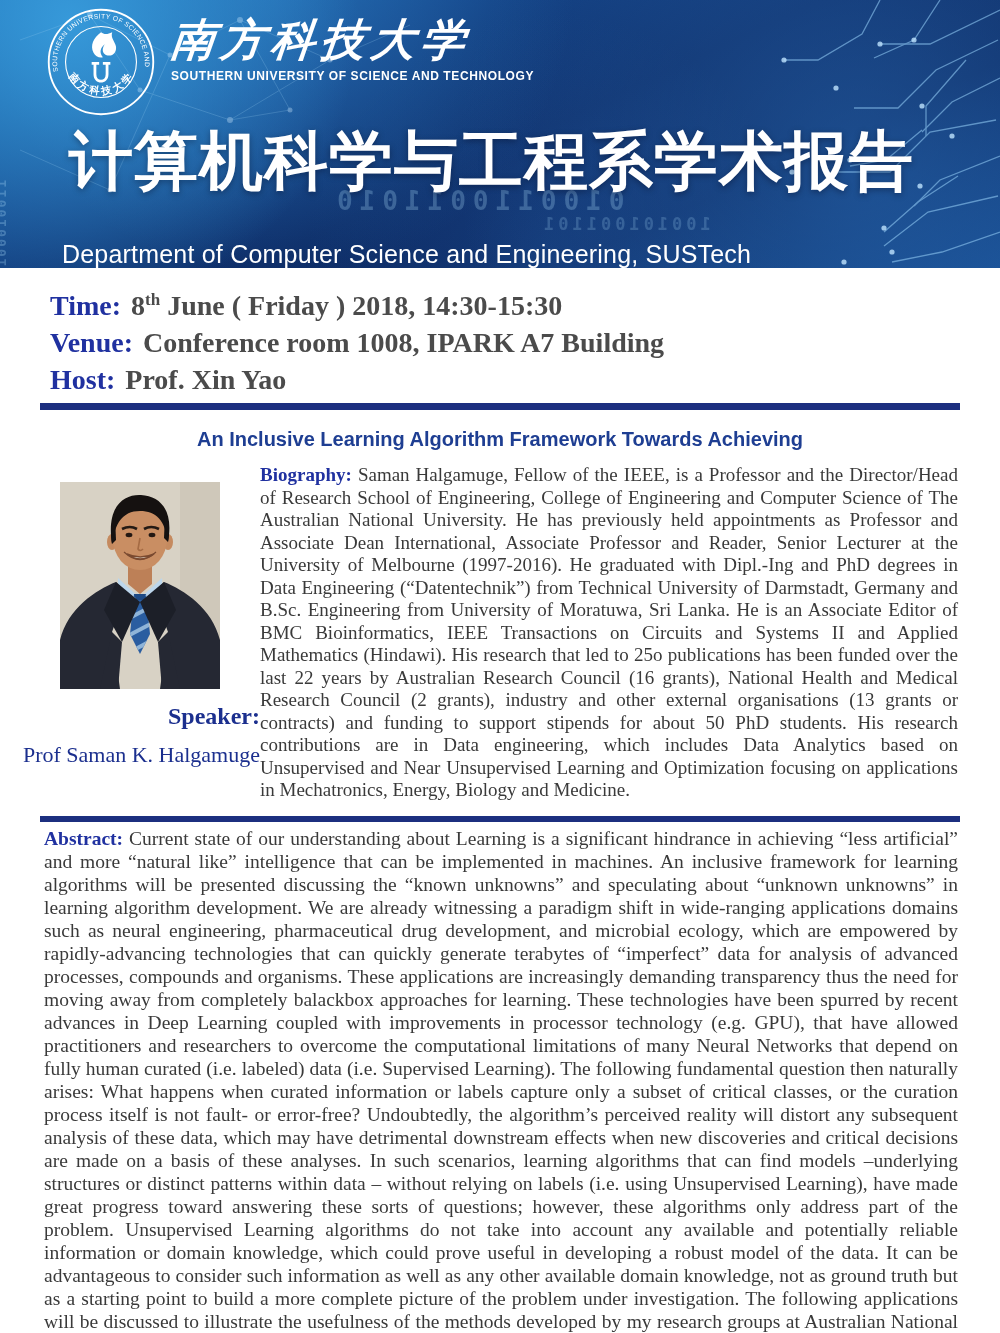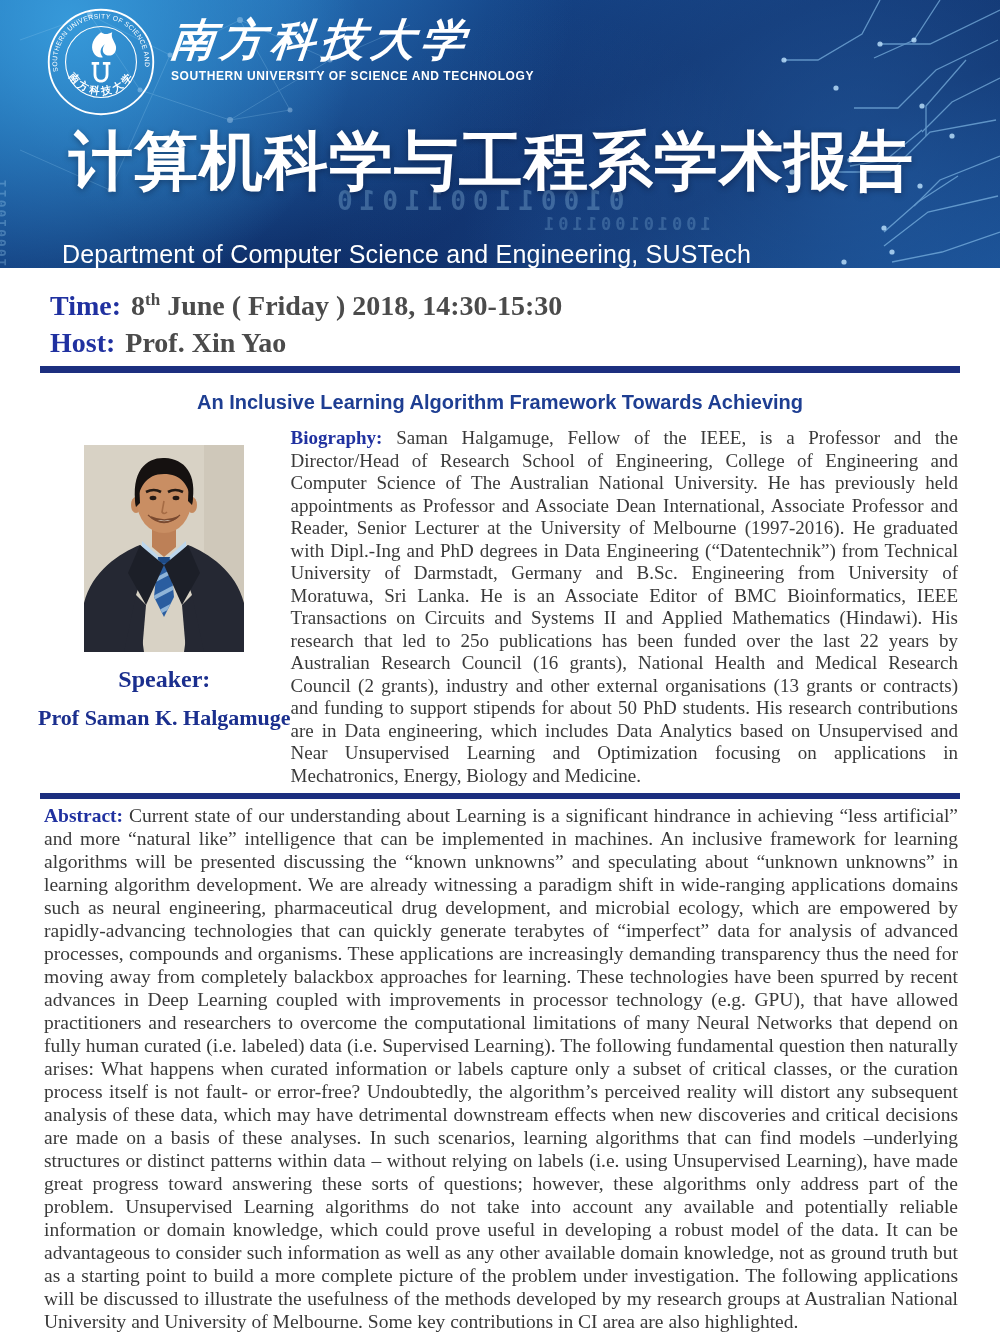--- a/index.html
+++ b/index.html
@@ -65,30 +65,30 @@
   
   .talk-title{
     margin:11px 30px 0 30px;text-align:center;color:#1e3e92;
     font-family:"Liberation Sans", sans-serif;font-weight:bold;
     font-size:20px;line-height:37px;
   }
   .talk-title .line{display:block;}
 
   
   .speaker-bio{display:flex;margin-top:6px;}
-  .speaker-col{flex:0 0 240px;padding-left:38px;text-align:center;}
+  .speaker-col{flex:0 0 240px;padding-left:20px;text-align:right;}
   .photo{width:160px;height:207px;margin:18px auto 0 auto;display:block;}
   .speaker-label{
     margin-top:14px;font-size:24px;font-weight:bold;color:#1b2f8e;
   }
   .speaker-name{
-    margin-top:12px;font-size:22px;font-weight:bold;color:#1b2f8e;white-space:nowrap;
+    margin-top:12px;font-size:22px;font-weight:normal;color:#1b2f8e;white-space:nowrap;
   }
   .bio{
-    flex:1;margin:0 42px 4px 0;text-align:justify;color:#3a3a3a;
+    flex:1;margin:0 42px 12px 0;text-align:justify;color:#3a3a3a;
     font-size:19px;line-height:22.5px;
   }
   .lead{color:#2031a0;font-weight:bold;}
 
   
   .abstract{
     margin:5px 42px 0 44px;text-align:justify;color:#3a3a3a;
     font-size:19.5px;line-height:23px;
   }
 </style>
@@ -181,20 +181,23 @@
 
     <h1 class="banner-title">计算机科学与工程系学术报告</h1>
     <div class="banner-subtitle">Department of Computer Science and Engineering, SUSTech</div>
   </header>
 
   <section class="info">
     <div class="info-row">
       <span class="info-label">Time:</span><span class="info-value"><span>8</span><sup>th</sup><span> June ( Friday ) 2018, 14:30-15:30</span></span>
     </div>
     <div class="info-row">
+      <span class="info-label">Venue:</span><span class="info-value">Conference room 1008, IPARK A7 Building</span>
+    </div>
+    <div class="info-row">
       <span class="info-label">Host:</span><span class="info-value">Prof. Xin Yao</span>
     </div>
   </section>
 
   <div class="bar bar1"></div>
 
   <h2 class="talk-title">
     <span class="line">An Inclusive Learning Algorithm Framework Towards Achieving</span>
   </h2>
 

